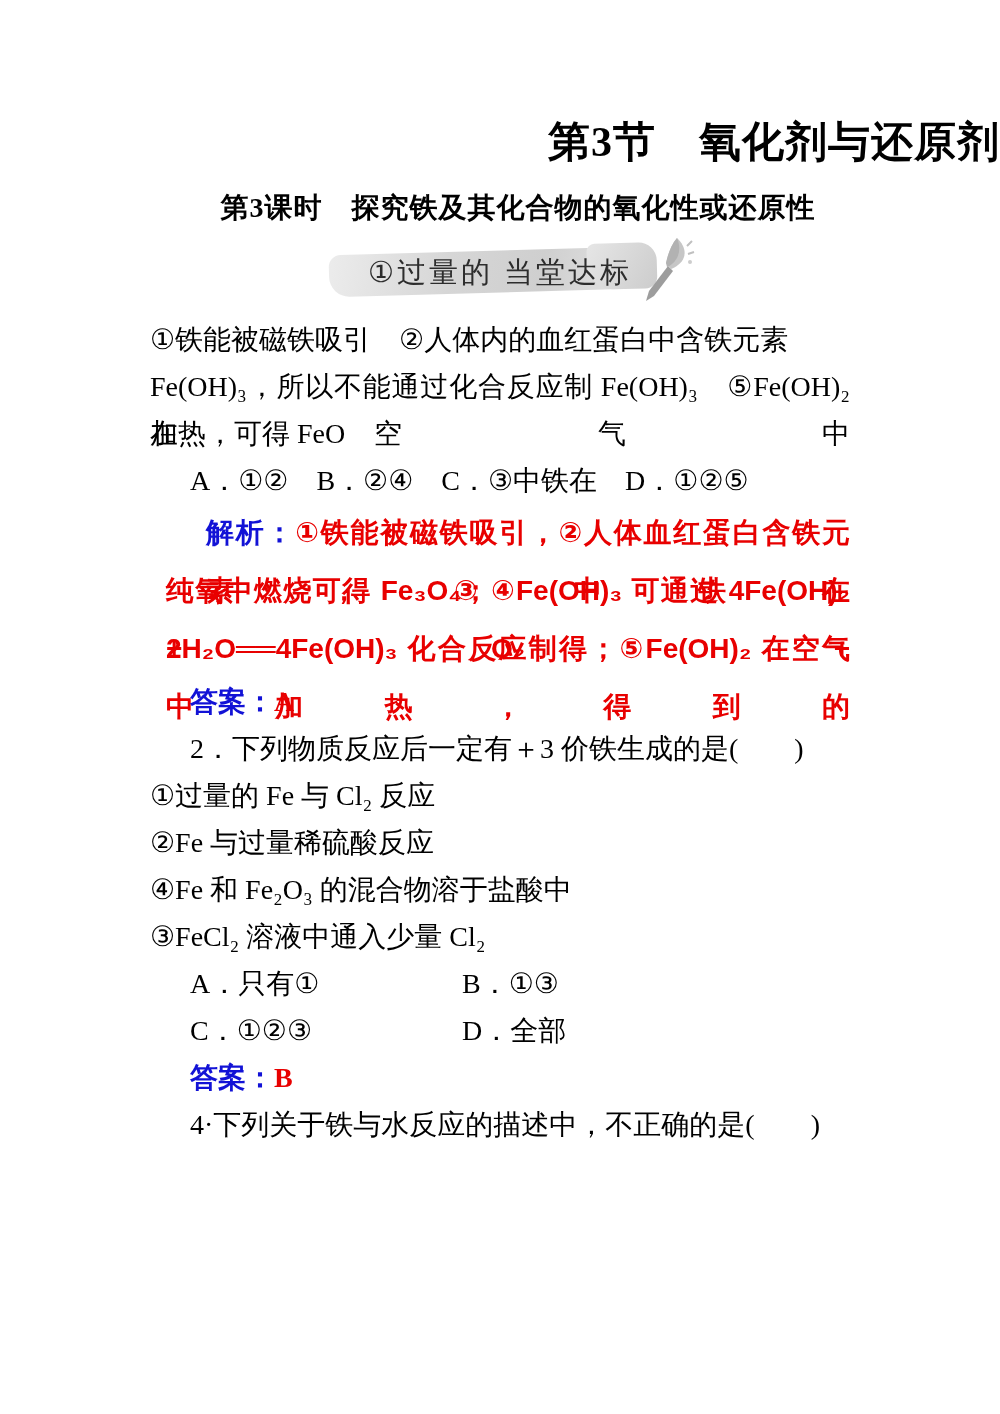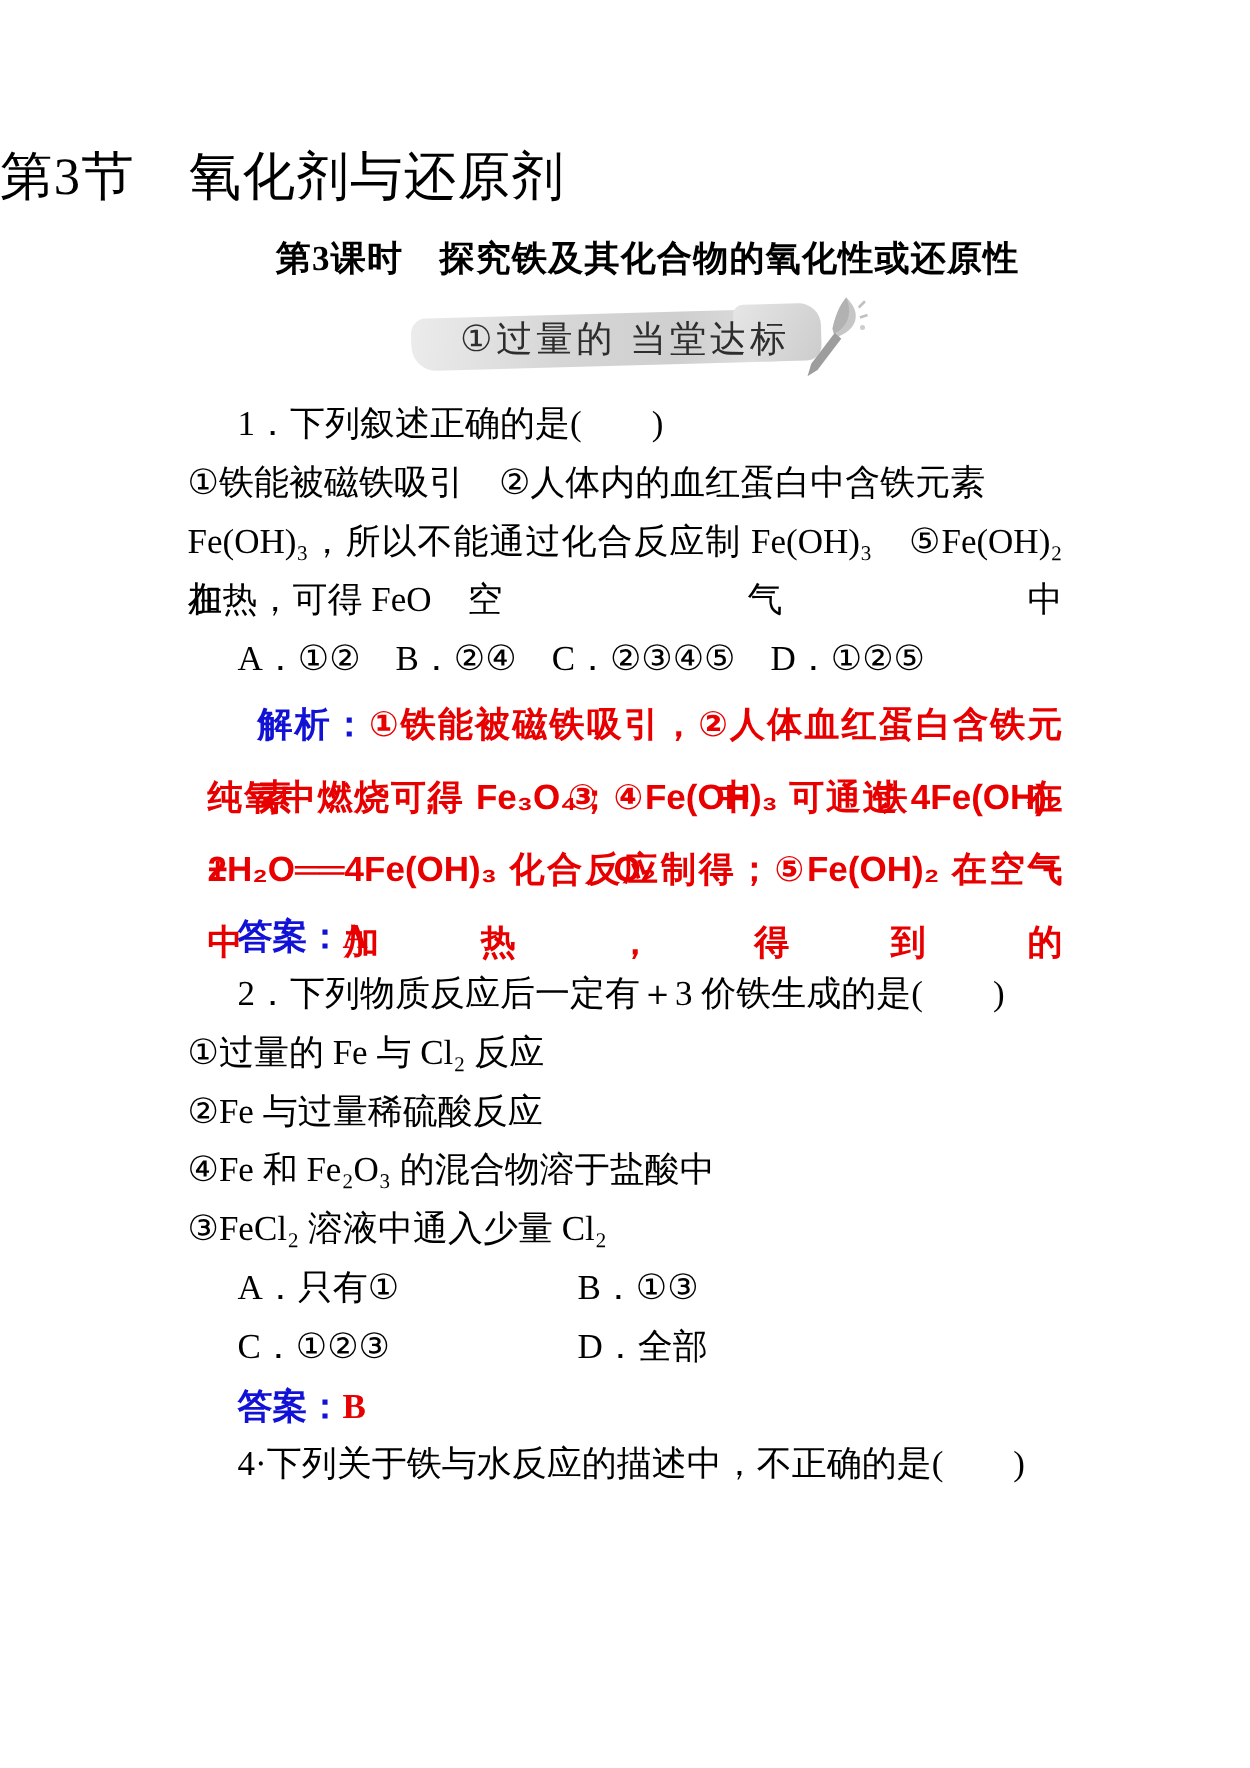--- a/index.html
+++ b/index.html
@@ -14,22 +14,22 @@
     width:1000px;height:1414px;
     margin:0 auto;
     background:#ffffff;
     color:var(--text);
     font-family:"Liberation Serif","DejaVu Serif","DejaVu Sans",serif;
     box-sizing:border-box;
     padding-top:118px;
     overflow:hidden;
   }
   .title{
-    margin:0;text-align:left;
-    font-size:42px;line-height:48px;font-weight:normal;letter-spacing:1px;
+    margin:0;text-align:right;
+    font-size:42px;line-height:48px;font-weight:bold;letter-spacing:1px;
   }
   .subtitle{
     margin:26px 0 0;text-align:center;
     font-size:28px;line-height:32px;font-weight:bold;letter-spacing:1px;padding-left:36px;
   }
   .banner{
     position:relative;
     width:330px;height:56px;
     margin:20px auto 0;
     text-align:center;
@@ -82,25 +82,24 @@
       <path d="M34 2 C40 8 43 14 41 21 C39 27 33 31 28 33 L23 27 C25 18 28 9 34 2 Z" fill="#c6c6c6"></path>
       <path d="M34 2 C37 9 37 16 34 22 C31 27 27 30 24 31 L23 27 C25 18 28 9 34 2 Z" fill="#b2b2b2"></path>
       <path d="M25 30 L30 35 L11 60 L3 65 L6 55 Z" fill="#9d9d9d"></path>
       <path d="M44 10 L49 5 M45 18 L51 16" stroke="#c0c0c0" stroke-width="2" fill="none"></path>
       <circle cx="47" cy="26" r="2" fill="#cdcdcd"></circle>
     </svg>
   </div>
 
   <div class="body">
 
-    <div class="line indent">1．下列叙述正确的是(　　)</div>
     <div class="line">①铁能被磁铁吸引　②人体内的血红蛋白中含铁元素</div>
     <div class="line just">Fe(OH)₃，所以不能通过化合反应制 Fe(OH)₃　⑤Fe(OH)₂ 在空气中</div>
     <div class="line">加热，可得 FeO</div>
-    <div class="line indent">A．①②　B．②④　C．②③④⑤　D．①②⑤</div>
+    <div class="line indent">A．①②　B．②④　C．③中铁在　D．①②⑤</div>
 
     <div class="aline indent just">
       <span class="blue">解析：</span><span>①铁能被磁铁吸引，②人体血红蛋白含铁元素，③中铁在</span>
     </div>
     <div class="aline just">纯氧中燃烧可得 Fe₃O₄；④Fe(OH)₃ 可通过 4Fe(OH)₂ + O₂ +</div>
     <div class="aline just">2H₂O══4Fe(OH)₃ 化合反应制得；⑤Fe(OH)₂ 在空气中加热，得到的</div>
 
     <div class="line indent">
       <span class="blue">答案：</span><span class="red-letter">A</span>
     </div>

